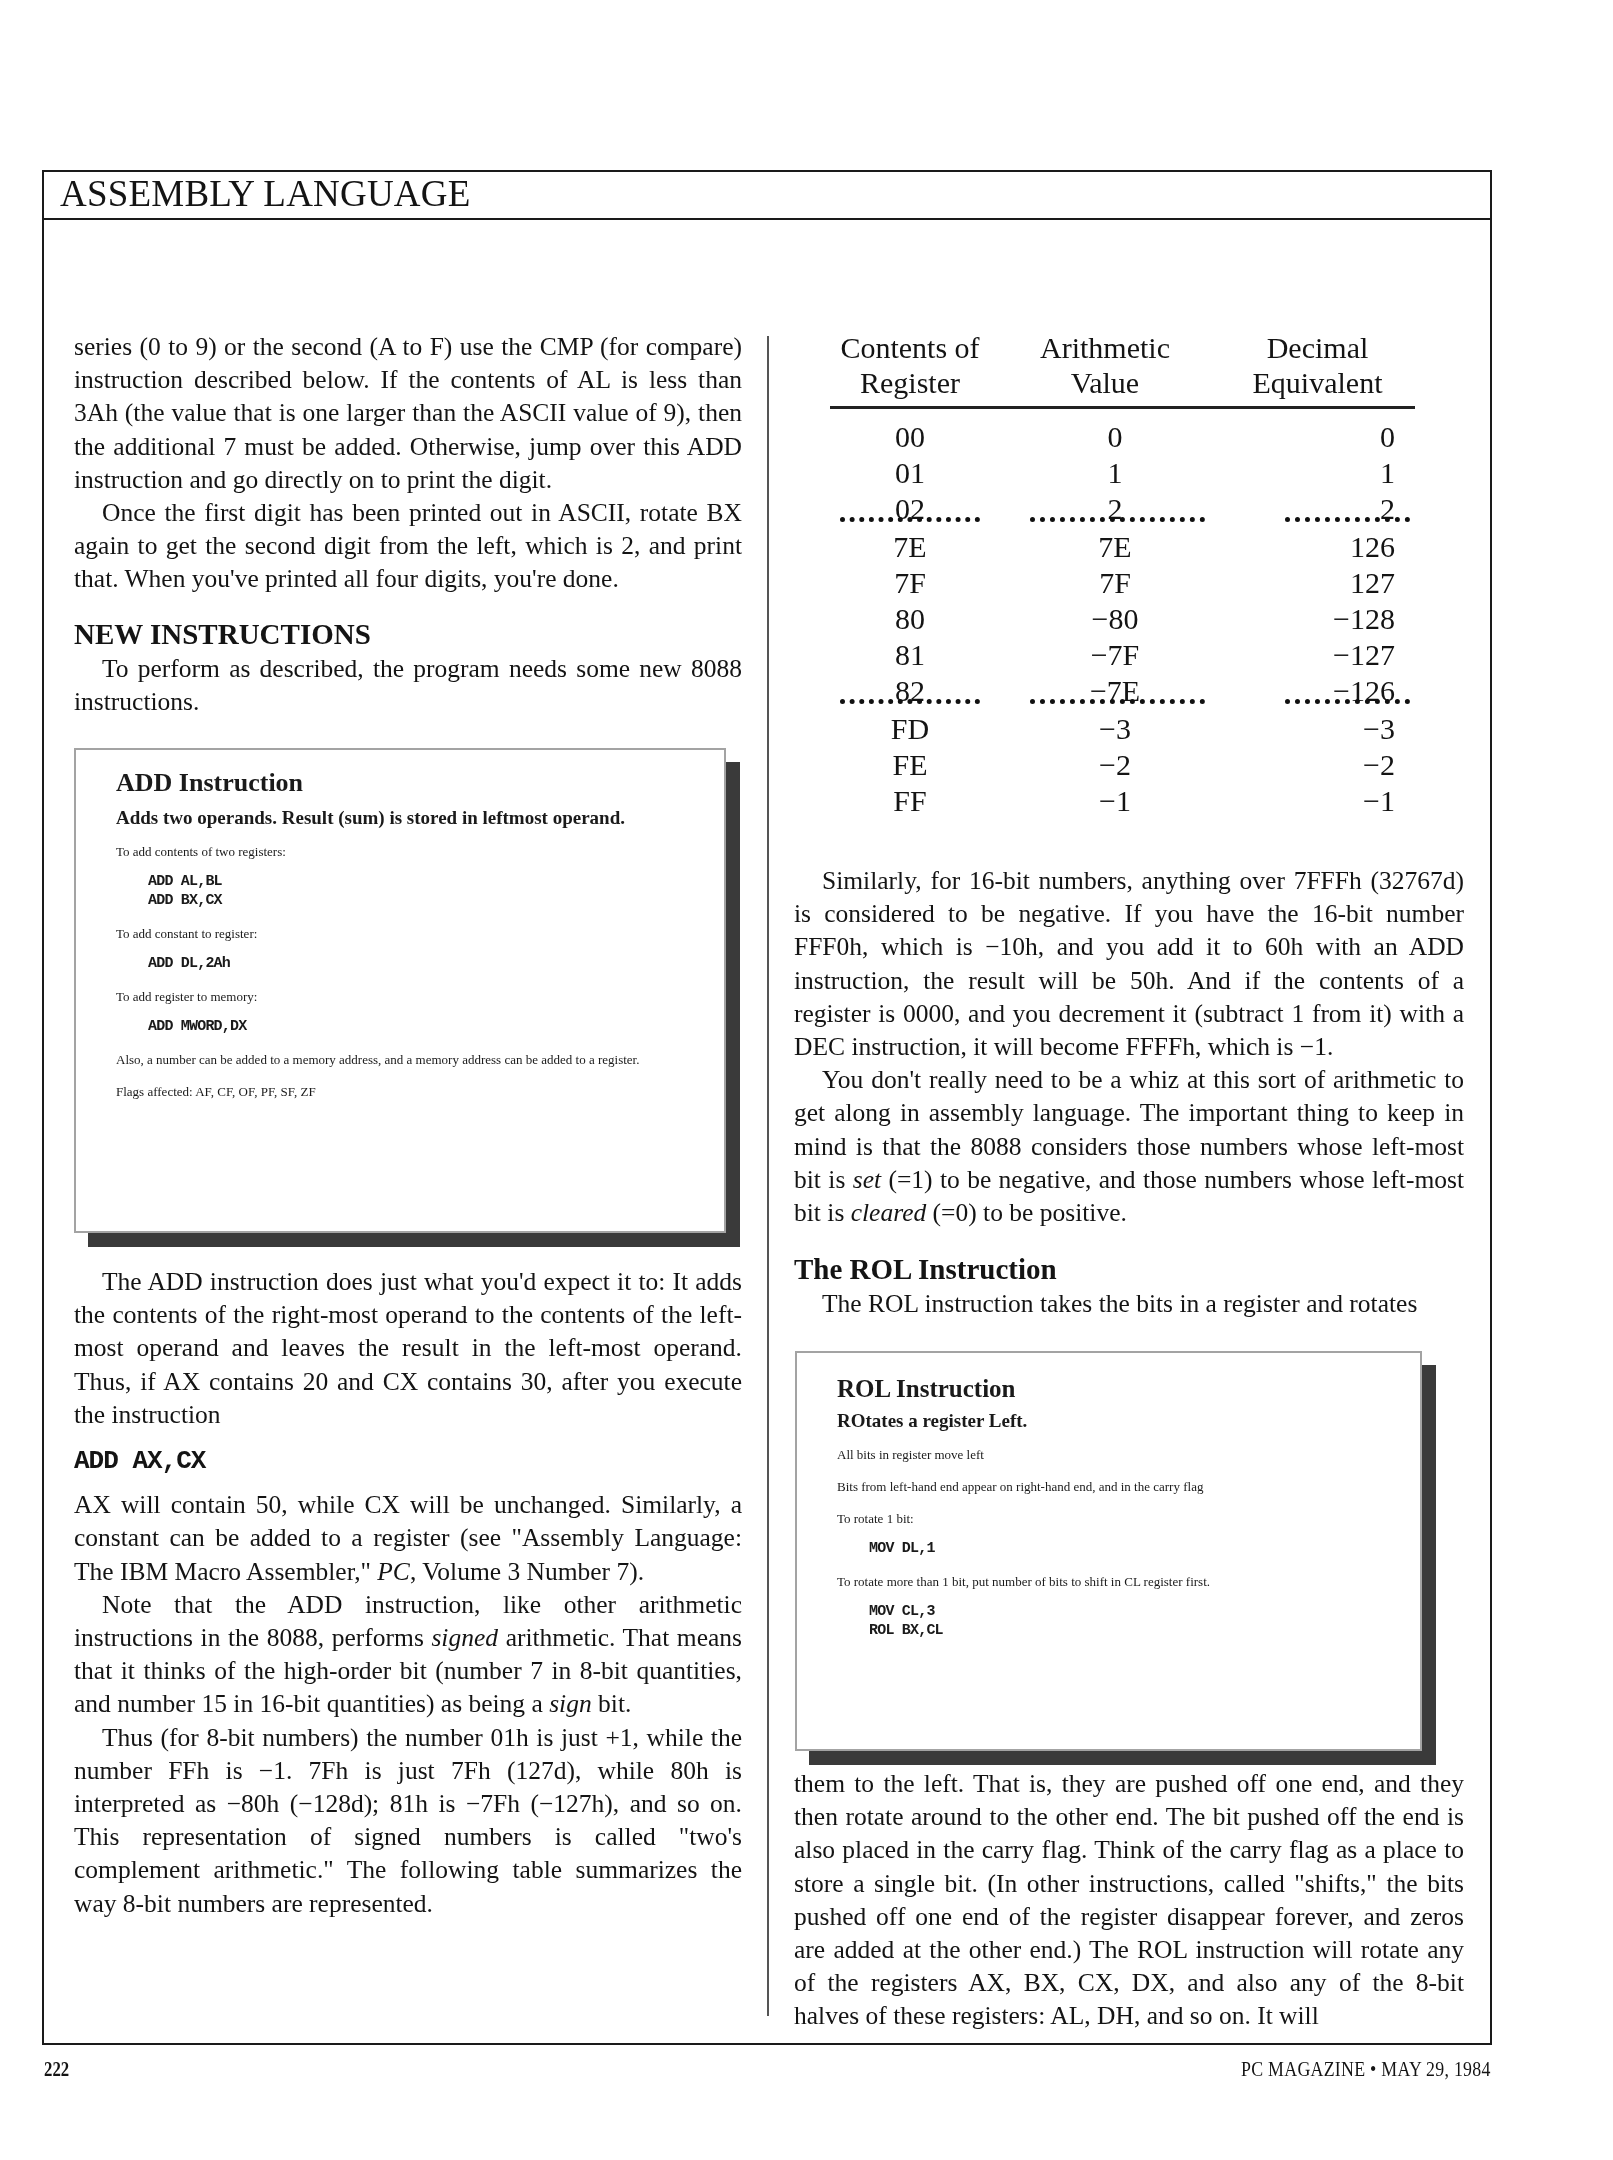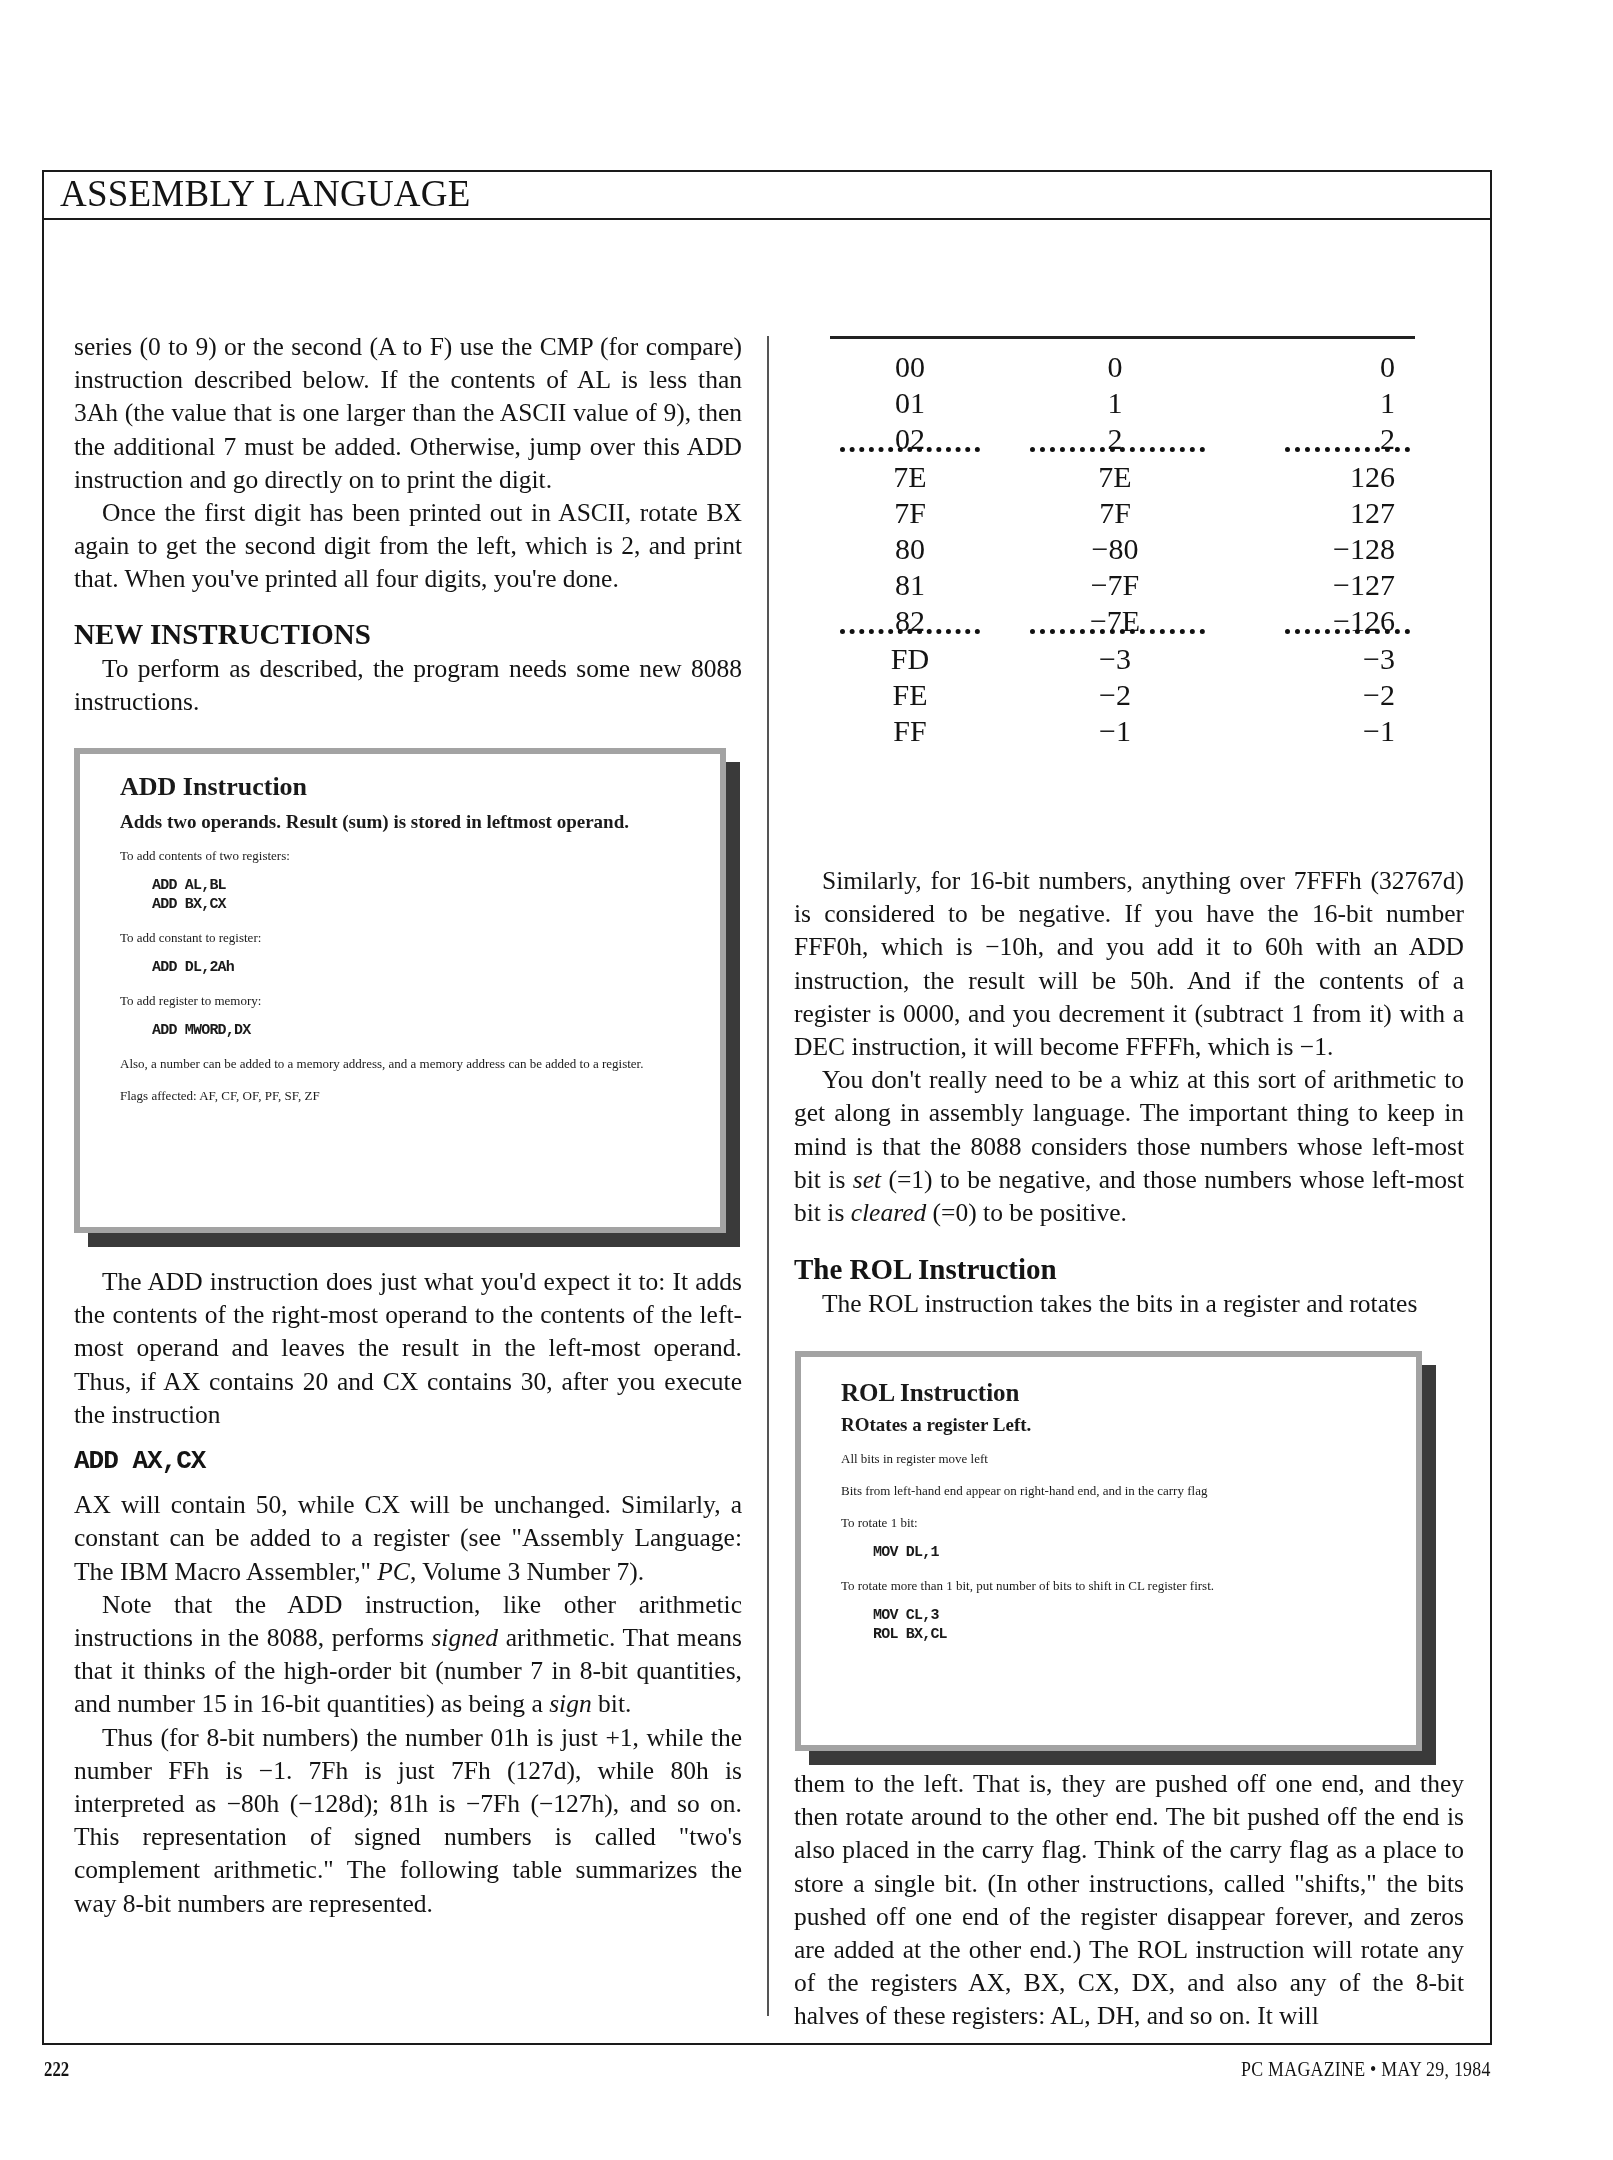--- a/index.html
+++ b/index.html
@@ -19,21 +19,21 @@
   .col-left { left:74px; top:330px; width:668px; }
   .col-right { left:794px; width:670px; }
   .divider { position:absolute; left:767px; top:336px; width:2px; height:1680px; background:#555; }
 
   .subhead { font-weight:bold; font-size:29px; line-height:36px; margin:0; }
   .code { font-family:"Liberation Mono", "DejaVu Sans Mono", monospace; font-size:26px; font-weight:bold;
           letter-spacing:-1px; }
   em { font-style:italic; }
 
   
-  .ibox { position:absolute; background:#fff; border:6px solid #a3a3a3; box-sizing:border-box;
+  .ibox { position:absolute; background:#fff; border:2px solid #a3a3a3; box-sizing:border-box;
           box-shadow:14px 14px 0 #3a3a3a; font-family:"Liberation Sans", "DejaVu Sans", sans-serif;
           color:#1a1a1a; }
   .ibox .box-title { font-family:"Liberation Serif", serif; font-size:26px; font-weight:bold; margin:0 0 8px 0; }
   .ibox .box-sub { font-family:"Liberation Serif", serif; font-size:19px; font-weight:bold; line-height:24px; margin:0 0 10px 0; }
   .ibox .box-line { font-family:"Liberation Serif", serif; font-size:13px; line-height:24px; margin:0 0 8px 0; }
   .ibox .box-code { font-family:"Liberation Mono", monospace; font-size:15px; font-weight:bold; line-height:19px;
                     margin:0 0 12px 32px; white-space:pre; letter-spacing:-0.8px; }
   .add-box { left:74px; top:748px; width:652px; height:485px; padding:18px 40px 0 40px; }
   .rol-box { left:795px; top:1351px; width:627px; height:400px; padding:22px 40px 0 40px; }
 
@@ -92,20 +92,28 @@
   <p class="indent">The ADD instruction does just what you'd expect it to: It adds the contents of the right-most operand to the contents of the left-most operand and leaves the result in the left-most operand. Thus, if AX contains 20 and CX contains 30, after you execute the instruction</p>
   <p style="height:14px"></p>
   <p class="code">ADD AX,CX</p>
   <p style="height:10px"></p>
   <p><span>AX will contain 50, while CX will be unchanged. Similarly, a constant can be added to a register (see "Assembly Language: The IBM Macro Assembler,"</span> <em>PC</em><span>, Volume 3 Number 7).</span></p>
   <p class="indent"><span>Note that the ADD instruction, like other arithmetic instructions in the 8088, performs</span> <em>signed</em> <span>arithmetic. That means that it thinks of the high-order bit (number 7 in 8-bit quantities, and number 15 in 16-bit quantities) as being a</span> <em>sign</em> <span>bit.</span></p>
   <p class="indent">Thus (for 8-bit numbers) the number 01h is just +1, while the number FFh is −1. 7Fh is just 7Fh (127d), while 80h is interpreted as −80h (−128d); 81h is −7Fh (−127h), and so on. This representation of signed numbers is called "two's complement arithmetic." The following table summarizes the way 8-bit numbers are represented.</p>
 </div>
 
 <div class="reg-table">
+  <div class="thead">
+    <div class="c1">Contents of
+Register</div>
+    <div class="c2">Arithmetic
+Value</div>
+    <div class="c3">Decimal
+Equivalent</div>
+  </div>
   <div class="hrule"></div>
   <div id="table-body">
       <div class="trow">
         <div class="c1">00</div>
         <div class="c2">0</div>
         <div class="c3">0</div>
       </div>
       <div class="trow">
         <div class="c1">01</div>
         <div class="c2">1</div>

